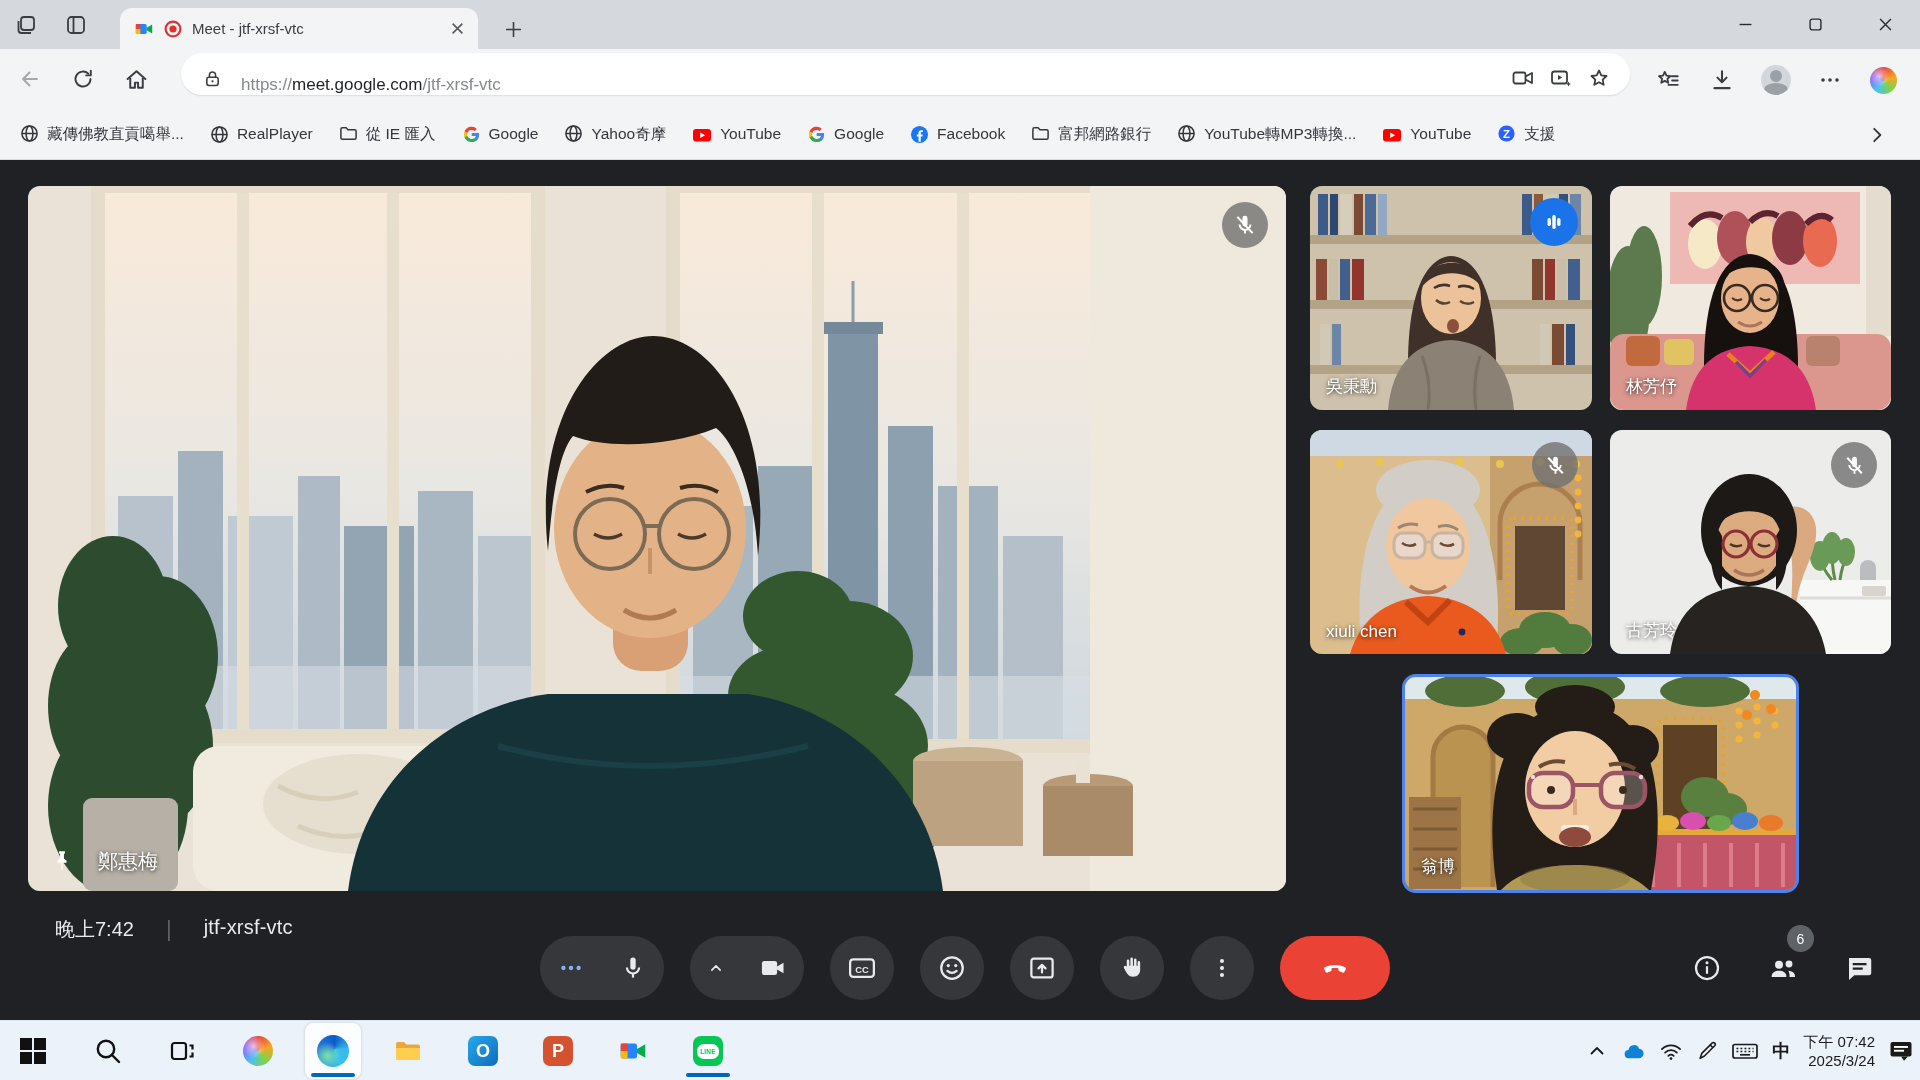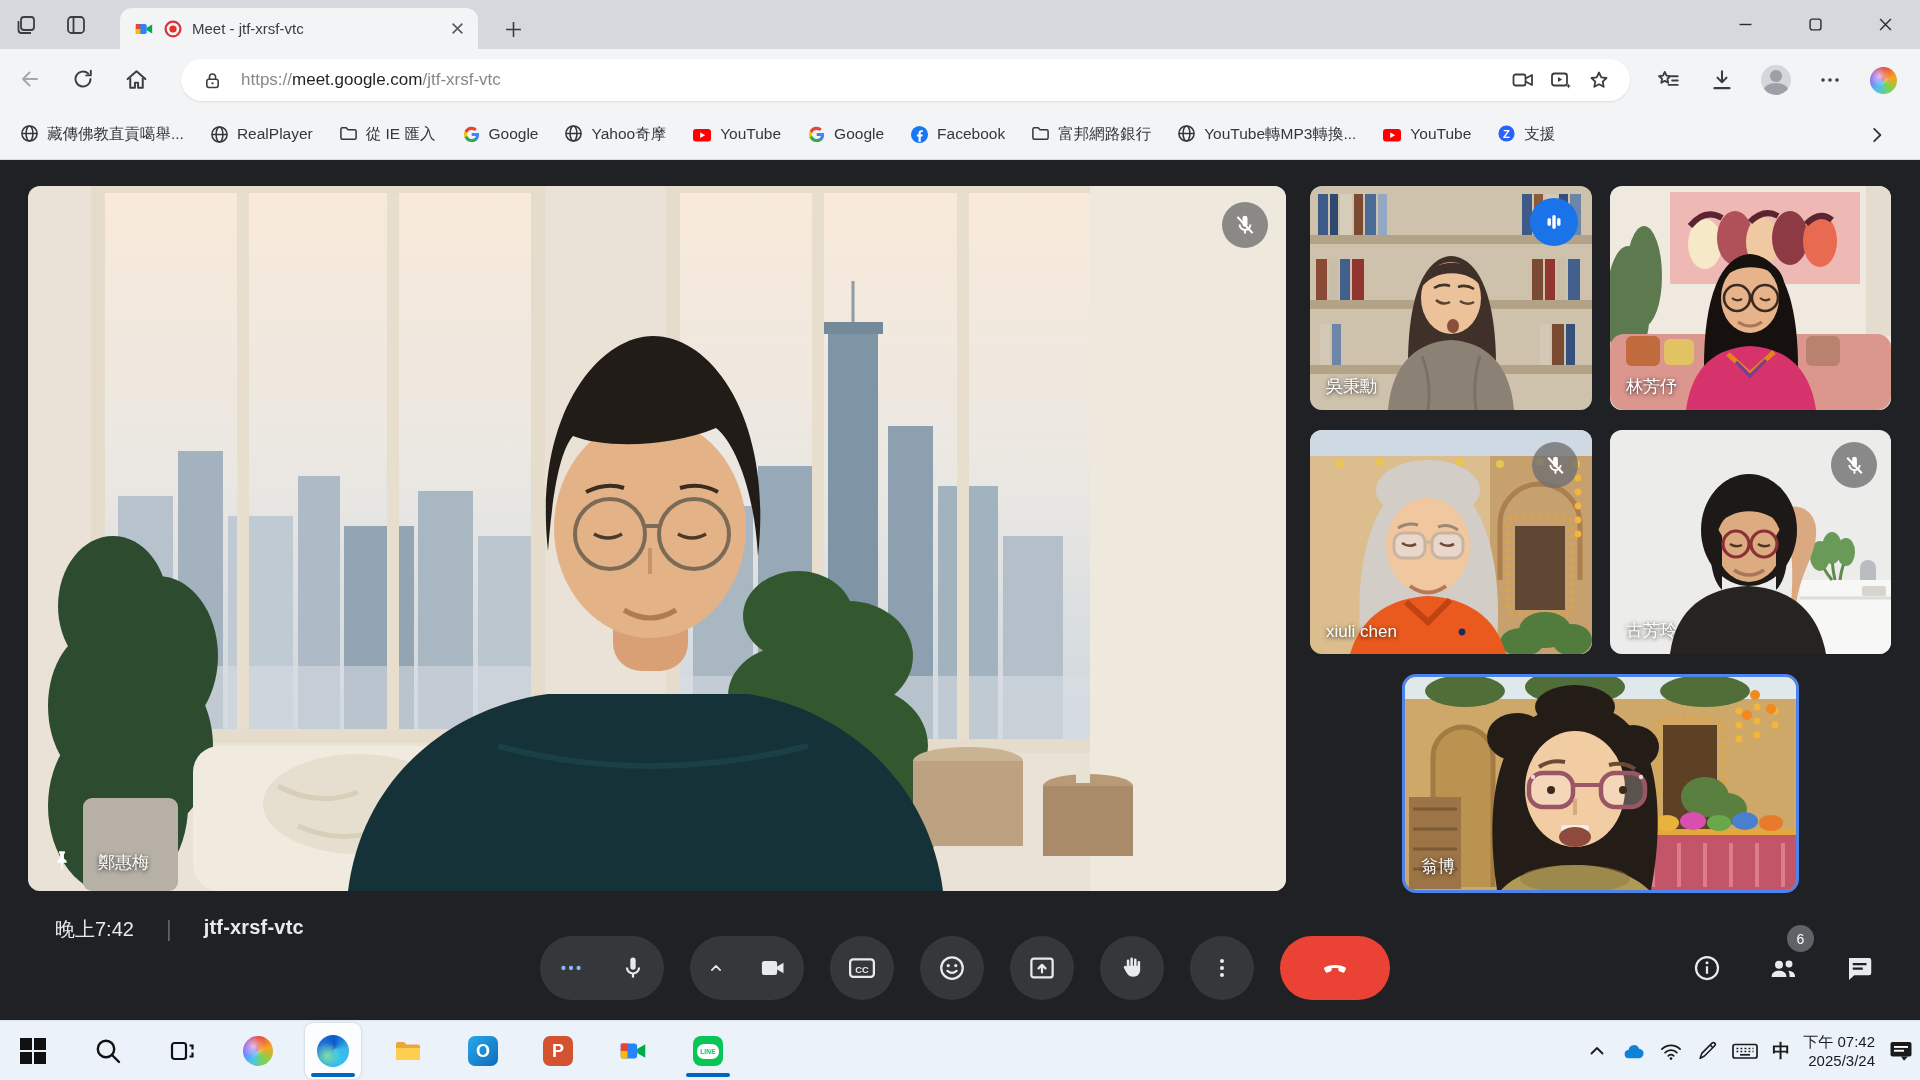--- a/index.html
+++ b/index.html
@@ -9,49 +9,49 @@
 
 .titlebar{position:absolute;top:0;left:0;right:0;height:49px;background:#d5d8dd}
 .tb-left{position:absolute;left:14px;top:0;height:49px;display:flex;align-items:center;gap:26px}
 .tab{position:absolute;left:120px;top:8px;width:358px;height:41px;background:#f3f4f6;border-radius:12px 12px 0 0;display:flex;align-items:center;gap:10px;padding:0 14px;font-size:15px;color:#3a3d42}
 .tab-title{flex:1;white-space:nowrap;overflow:hidden}
 .newtab{position:absolute;left:498px;top:14px;width:30px;height:30px;display:flex;align-items:center;justify-content:center}
 .win-controls{position:absolute;right:0;top:0;height:49px;display:flex}
 .win-btn{width:70px;height:49px;display:flex;align-items:center;justify-content:center}
 .toolbar{position:absolute;top:49px;left:0;right:0;height:61px;background:#f3f4f6}
 .nav-ic{position:absolute;top:10px;width:40px;height:40px;display:flex;align-items:center;justify-content:center;border-radius:8px}
-.addr{position:absolute;left:181px;top:10px;width:1449px;height:42px;background:#fff;border-radius:21px;display:flex;align-items:center;padding:0 12px;box-shadow:0 1px 2px rgba(0,0,0,.10)}
+.addr{position:absolute;left:181px;top:4px;width:1449px;height:42px;background:#fff;border-radius:21px;display:flex;align-items:flex-end;padding:0 12px;box-shadow:0 1px 2px rgba(0,0,0,.10)}
 .url{font-size:17px;margin-left:10px;flex:1;white-space:nowrap;color:#1f2125}
 .url .dim{color:#85888d}
 .addr-ic{width:38px;height:34px;display:flex;align-items:center;justify-content:center;border-radius:8px}
 .after-addr{position:absolute;top:10px;width:42px;height:42px;display:flex;align-items:center;justify-content:center;border-radius:8px}
 .bookmarks{position:absolute;top:110px;left:0;right:0;height:50px;background:#f3f4f6;border-bottom:1px solid #d9dce0;display:flex;align-items:center;padding:0 20px;gap:26px;font-size:15.5px;color:#33373c}
 .bm{display:flex;align-items:flex-start;gap:8px;white-space:nowrap}
 .bm-chev{margin-left:auto;margin-right:14px}
 
 .meet{position:absolute;top:160px;left:0;right:0;bottom:60px;background:#202124}
 .tile{position:absolute;border-radius:12px;overflow:hidden;background:#0f766e}
 .tile .scene{position:absolute;inset:0;width:100%;height:100%}
 .tile-main{left:28px;top:26px;width:1258px;height:705px}
 .tile-1{left:1310px;top:26px;width:282px;height:224px}
 .tile-2{left:1610px;top:26px;width:281px;height:224px}
 .tile-3{left:1310px;top:270px;width:282px;height:224px}
 .tile-4{left:1610px;top:270px;width:281px;height:224px}
 .tile-5{left:1402px;top:514px;width:397px;height:219px;border:3px solid #4f83ec;border-radius:14px}
 .nameplate{position:absolute;left:16px;bottom:12px;color:#fff;font-size:17px;text-shadow:0 1px 4px rgba(0,0,0,.85);display:flex;align-items:center;gap:26px;z-index:3}
-.nameplate.big{left:24px;bottom:16px;font-size:17px}
+.nameplate.big{left:24px;bottom:16px;font-size:20px}
 .badge{position:absolute;border-radius:50%;display:flex;align-items:center;justify-content:center;z-index:3}
 .badge.mic-off{background:rgba(112,112,112,.80);width:46px;height:46px;top:16px;right:18px}
 .badge.mic-off.sm{width:46px;height:46px;top:12px;right:14px}
 .badge.speaking{background:#1a73e8;width:48px;height:48px;top:12px;right:14px}
 
 .ctrl{position:absolute;left:0;right:0;bottom:0;height:104px}
 .ctrl-left{position:absolute;left:55px;top:0;height:104px;display:flex;align-items:flex-start;gap:32px;color:#e8eaed;font-size:20px}
 .ctrl-left .sep{color:#5f6368;font-size:22px}
-.ctrl-left .code{font-weight:bold;letter-spacing:.2px}
+.ctrl-left .code{font-weight:normal;letter-spacing:.2px}
 .ctrl-center{position:absolute;left:540px;top:20px;display:flex;align-items:flex-end;gap:26px}
 .pill{height:64px;border-radius:32px;background:#35373a;display:flex;align-items:center}
 .pseg{width:62px;height:64px;display:flex;align-items:center;justify-content:center}
 .cbtn{width:64px;height:64px;border-radius:50%;background:#35373a;display:flex;align-items:center;justify-content:center}
 .cbtn.end{width:110px;border-radius:32px;background:#ea4335}
 .ctrl-right{position:absolute;right:44px;top:0;height:104px;display:flex;align-items:center;gap:42px}
 .rbtn{position:relative;width:34px;height:34px;display:flex;align-items:center;justify-content:center}
 .count-badge{position:absolute;top:-26px;right:-14px;width:27px;height:27px;border-radius:50%;background:#5f6368;color:#fff;font-size:14px;display:flex;align-items:center;justify-content:center}
 
 .taskbar{position:absolute;left:0;right:0;bottom:0;height:60px;background:#ebf2f9;border-top:1px solid #dde6ef}

